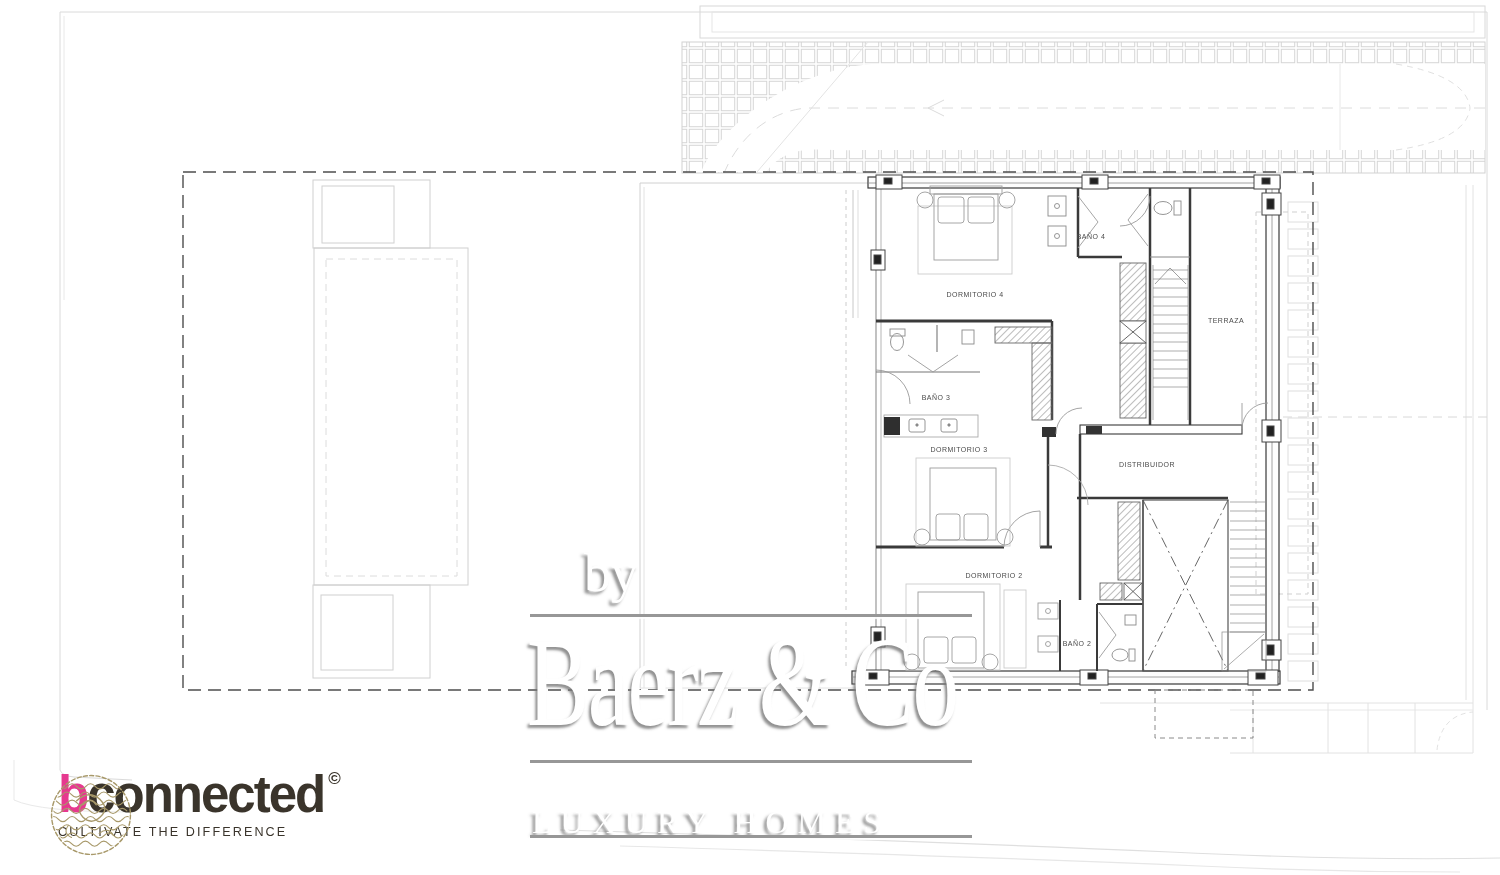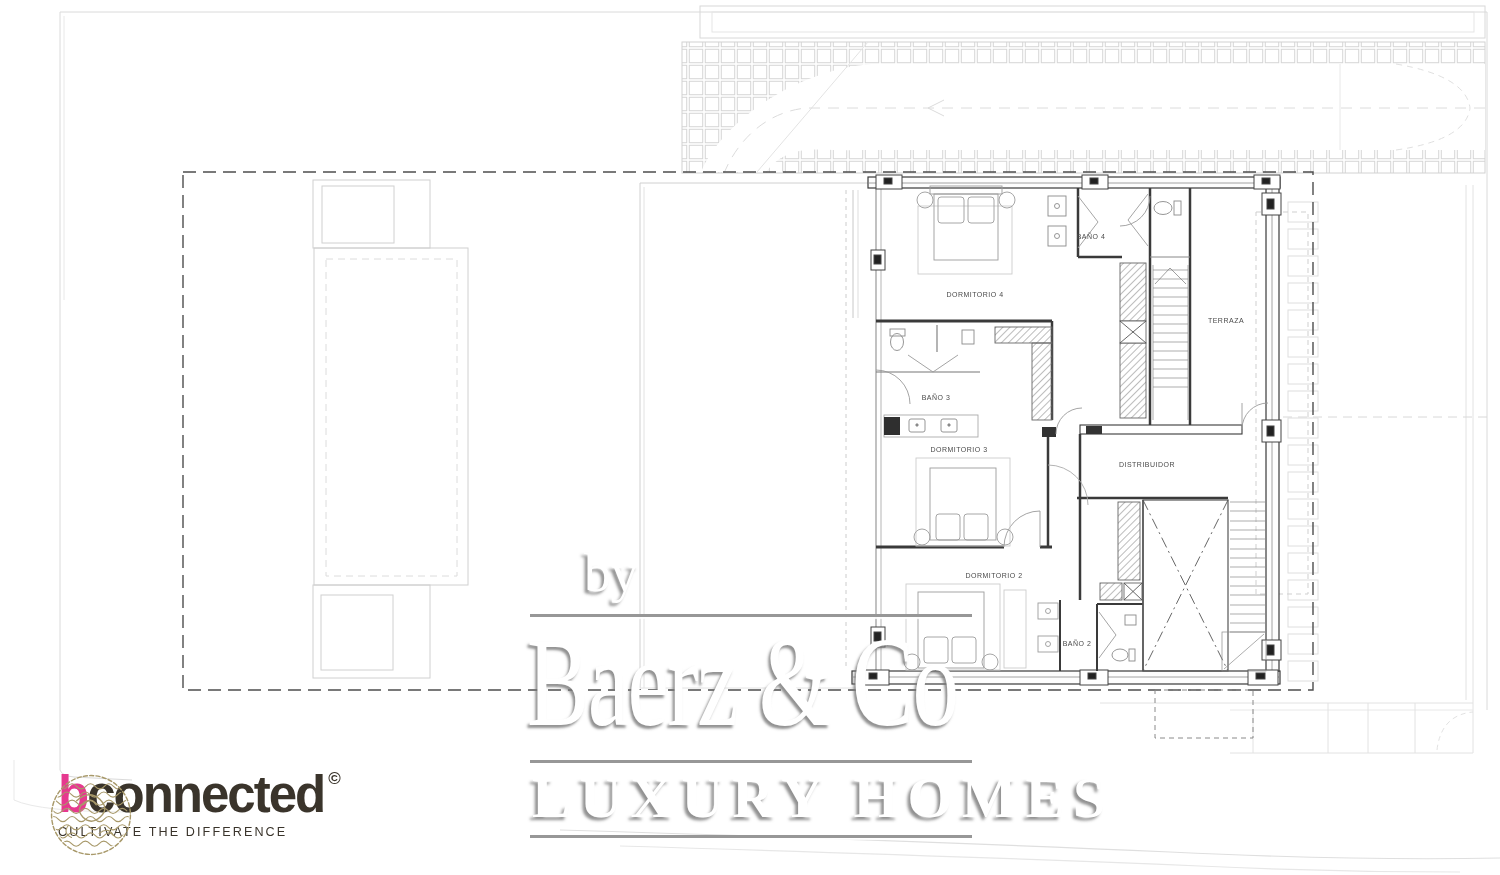--- a/index.html
+++ b/index.html
@@ -5,21 +5,21 @@
   html,body{margin:0;padding:0;background:#fff;}
   .stage{position:relative;width:1500px;height:875px;background:#fff;overflow:hidden;
          font-family:"Liberation Sans",sans-serif;}
   .stage svg{position:absolute;left:0;top:0;}
   .room-label{font-family:"Liberation Sans",sans-serif;font-size:7px;fill:#4a4a4a;letter-spacing:.5px;}
   
   .wm{position:absolute;color:#fff;font-family:"Liberation Serif",serif;
       text-shadow:-3px 3px 3px rgba(118,118,118,.8);white-space:nowrap;z-index:3;}
   .wm-by{left:584px;top:542px;font-size:54px;}
   .wm-brand{left:527px;top:620px;font-size:126px;line-height:1;transform:scaleX(.74);transform-origin:0 0;letter-spacing:-2px;}
-  .wm-tagline{left:532px;top:764px;font-size:58px;letter-spacing:9px;font-weight:bold;}
+  .wm-tagline{left:532px;top:804px;font-size:32px;letter-spacing:9px;}
   .wm-line{position:absolute;height:2.5px;background:#979797;width:442px;left:530px;z-index:3;
            box-shadow:-1px 2px 1px rgba(255,255,255,.9);}
   .wm-line1{top:614px;} .wm-line2{top:760px;} .wm-line3{top:835px;}
   
   .logo{position:absolute;left:48px;top:768px;z-index:4;display:flex;align-items:flex-start;}
   .logo-emblem{width:86px;height:86px;margin-top:4px;}
   .logo-text{margin-left:10px;}
   .logo-brand{font-size:51px;font-weight:bold;letter-spacing:-2px;line-height:1.05;color:#3a342b;white-space:nowrap;}
   .logo-brand .b{color:#e6398f;}
   .logo-brand .tm{font-size:17px;font-weight:bold;vertical-align:28px;letter-spacing:0;margin-left:4px;}

